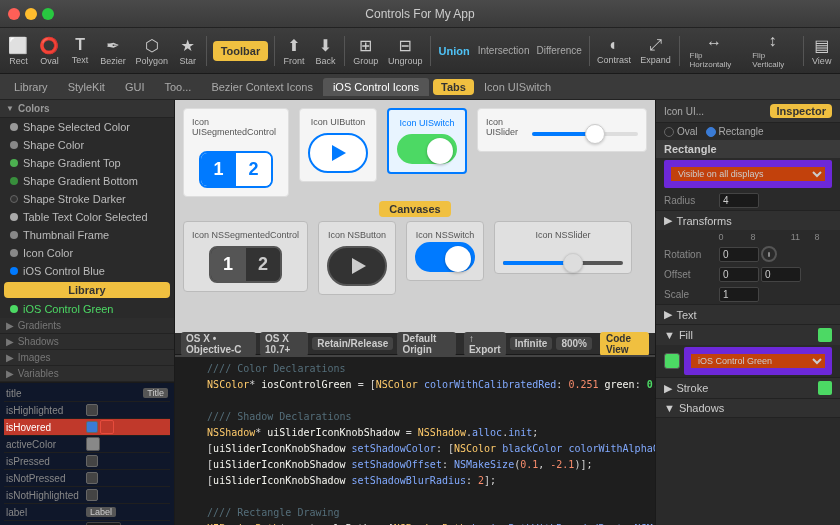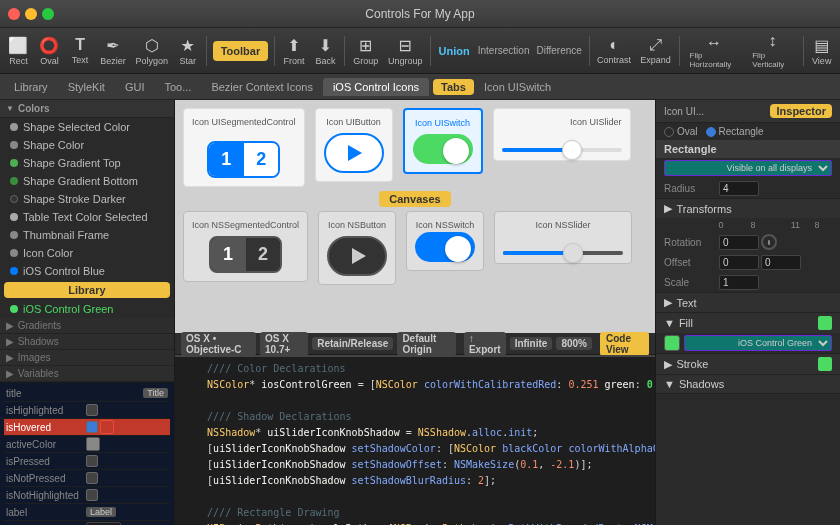--- a/index.html
+++ b/index.html
@@ -392,28 +392,27 @@
     .inspector-input {
       background: #1a1a1a;
       border: 1px solid #444;
       color: #ccc;
       font-size: 10px;
       padding: 1px 3px;
       border-radius: 2px;
       width: 40px;
     }
     .inspector-select {
-      background: #0f766e;
-      border: 1px solid #6d28d9;
+      background: #c2410c;
+      border: 7px solid #6d28d9;
       color: #ccc;
       font-size: 10px;
       padding: 1px 3px;
       border-radius: 2px;
       flex: 1;
-      text-align: right;
     }
     .inspector-color-swatch {
       width: 16px;
       height: 16px;
       border-radius: 3px;
       border: 1px solid #555;
       margin-right: 4px;
       flex-shrink: 0;
     }
     .radio-row {
@@ -694,21 +693,21 @@
             </div>
           </div>
 
           <div style="display:flex;flex-direction:column;align-items:center;background:#e8f4ff;padding:8px;border-radius:4px;border:2px solid #007aff;">
             <div style="font-size:9px;color:#007aff;margin-bottom:6px;">Icon UISwitch</div>
             <div class="toggle-switch on">
               <div class="toggle-knob"></div>
             </div>
           </div>
 
-          <div style="display:flex;flex-direction:column;align-items:flex-end;background:#f5f5f5;padding:8px;border-radius:4px;border:1px solid #ddd;">
+          <div style="display:flex;flex-direction:row;align-items:flex-start;background:#f5f5f5;padding:8px;border-radius:4px;border:1px solid #ddd;">
             <div style="font-size:9px;color:#555;margin-bottom:6px;">Icon UISlider</div>
             <div class="slider-track">
               <div class="slider-fill" style="width:60%"></div>
               <div class="slider-knob" style="left:50%"></div>
             </div>
           </div>
         </div>
 
         <div style="background:#f0c040;color:#333;font-weight:bold;font-size:11px;padding:2px 10px;border-radius:4px;text-align:center;width:fit-content;margin:0 auto;">Canvases</div>
 

